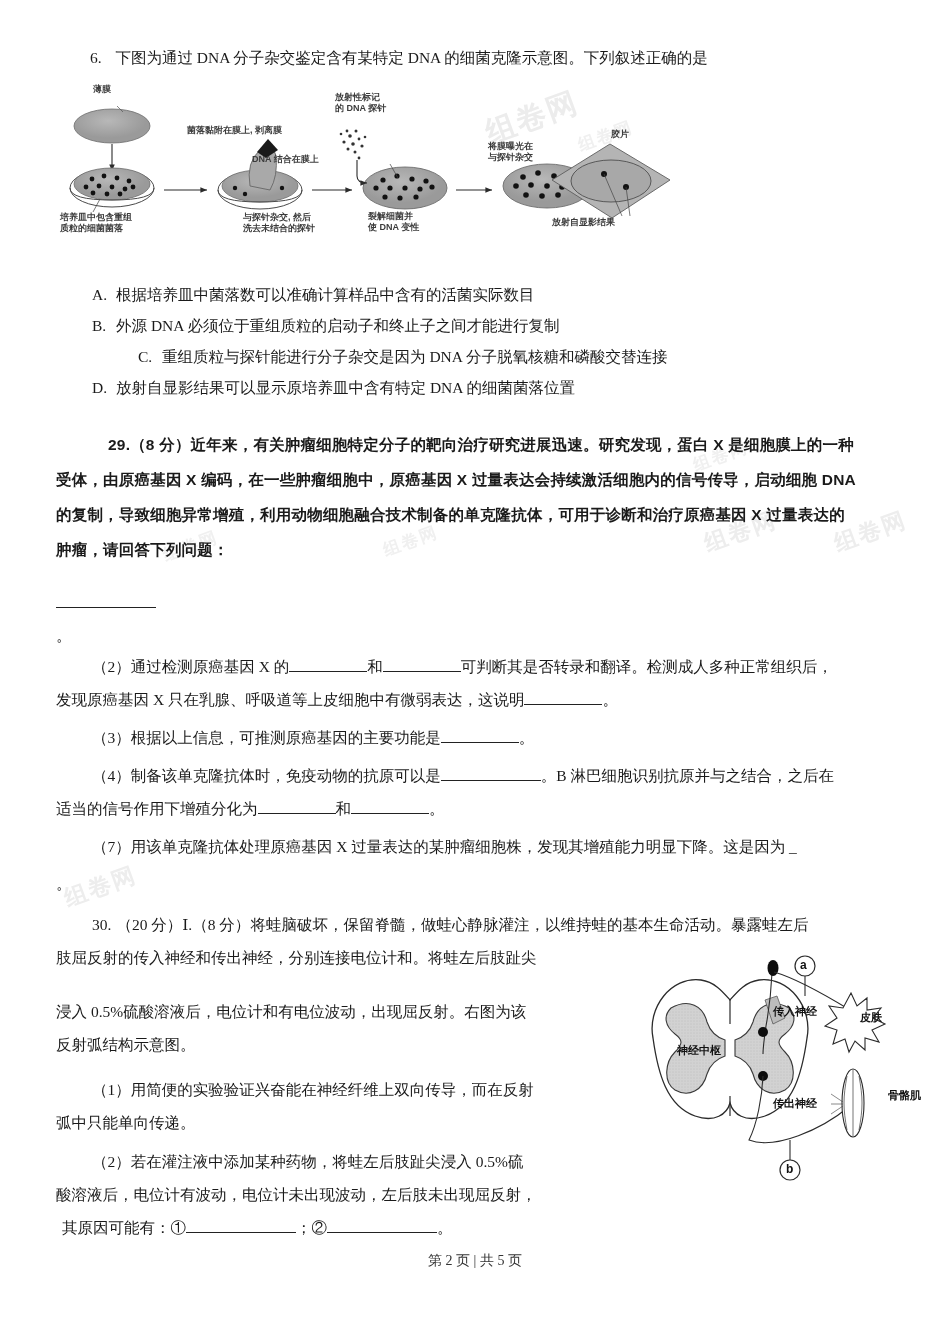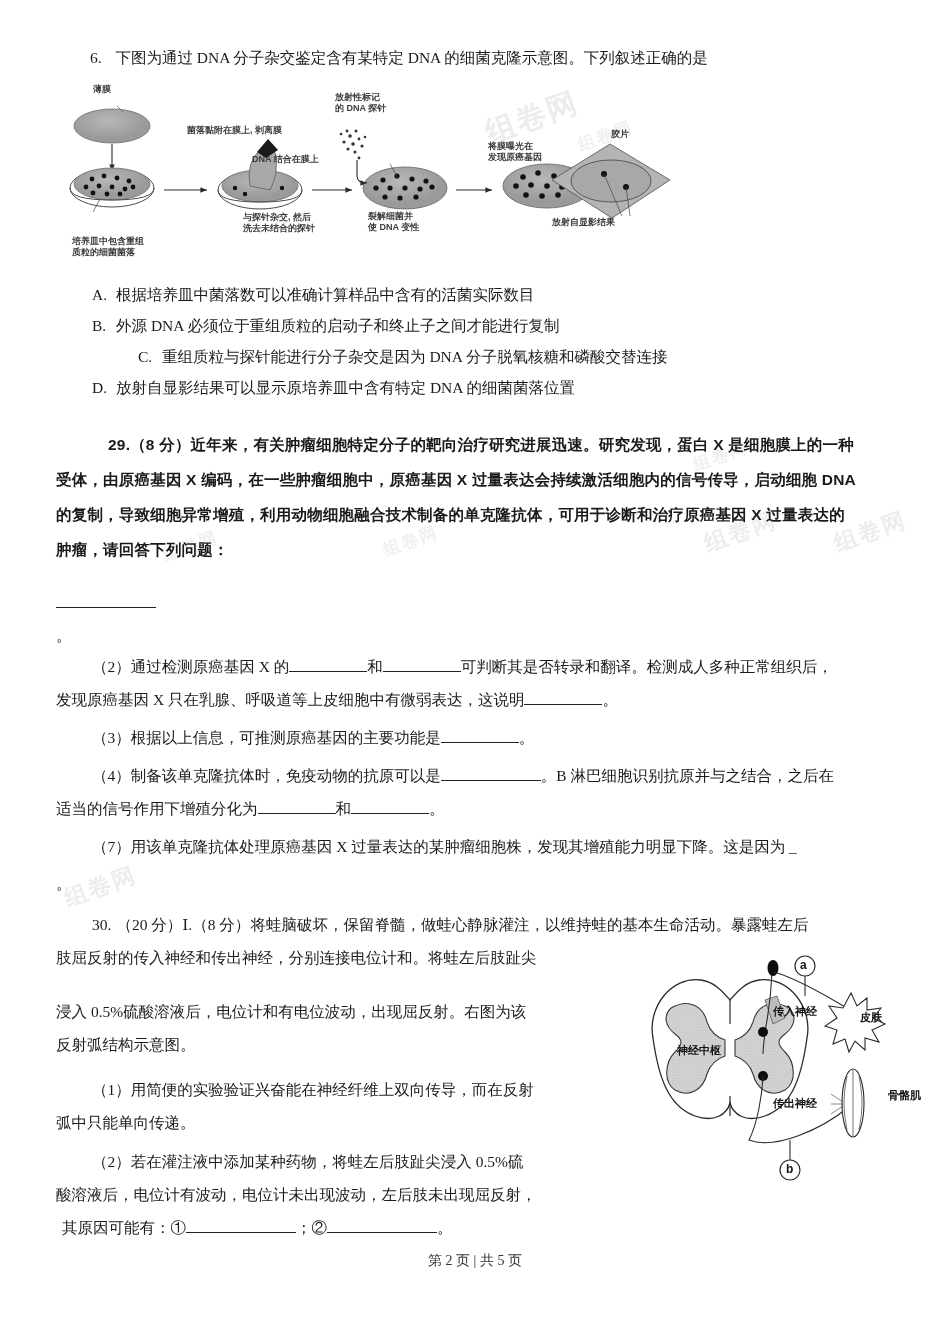--- a/index.html
+++ b/index.html
@@ -247,41 +247,41 @@
       <polygon points="14,56 72,20 132,56 74,94" fill="#b4b4b4" stroke="#5d5d5d" stroke-width="0.9"></polygon>
       <ellipse cx="73" cy="57" rx="40" ry="21" fill="#a8a8a8" stroke="#4e4e4e" stroke-width="0.9"></ellipse>
       <circle cx="66" cy="50" r="3" fill="#111"></circle>
       <circle cx="88" cy="63" r="3" fill="#111"></circle>
       <line x1="66" y1="50" x2="84" y2="92" stroke="#444" stroke-width="0.7"></line>
       <line x1="88" y1="63" x2="92" y2="92" stroke="#444" stroke-width="0.7"></line>
     </svg>
 
     
     <div class="lbl" style="left:33px; top:0px;">薄膜</div>
-    <div class="lbl" style="left:12px; top:128px;margin-top:24px;">
+    <div class="lbl" style="left:0px; top:128px;">
       <span>培养皿中包含重组</span><br>
       <span>质粒的细菌菌落</span>
     </div>
     <div class="lbl" style="left:127px; top:41px;">菌落黏附在膜上, 剥离膜</div>
     <div class="lbl" style="left:192px; top:70px;">DNA 结合在膜上</div>
     <div class="lbl" style="left:308px; top:127px;">
       <span>裂解细菌并</span><br>
       <span>使 DNA 变性</span>
     </div>
     <div class="lbl" style="left:275px; top:8px;">
       <span>放射性标记</span><br>
       <span>的 DNA 探针</span>
     </div>
     <div class="lbl" style="left:183px; top:128px;">
       <span>与探针杂交, 然后</span><br>
       <span>洗去未结合的探针</span>
     </div>
     <div class="lbl" style="left:428px; top:57px;">
       <span>将膜曝光在</span><br>
-      <span>发现原癌基因</span>
+      <span>与探针杂交</span>
     </div>
     <div class="lbl" style="left:551px; top:45px;">胶片</div>
     <div class="lbl" style="left:492px; top:133px;">放射自显影结果</div>
   </div>
 
   <div class="choice body-text" style="left:92px; top:285px;">
     <span class="lab">A.</span><span>根据培养皿中菌落数可以准确计算样品中含有的活菌实际数目</span>
   </div>
   <div class="choice body-text" style="left:92px; top:316px;">
     <span class="lab">B.</span><span>外源 DNA 必须位于重组质粒的启动子和终止子之间才能进行复制</span>

